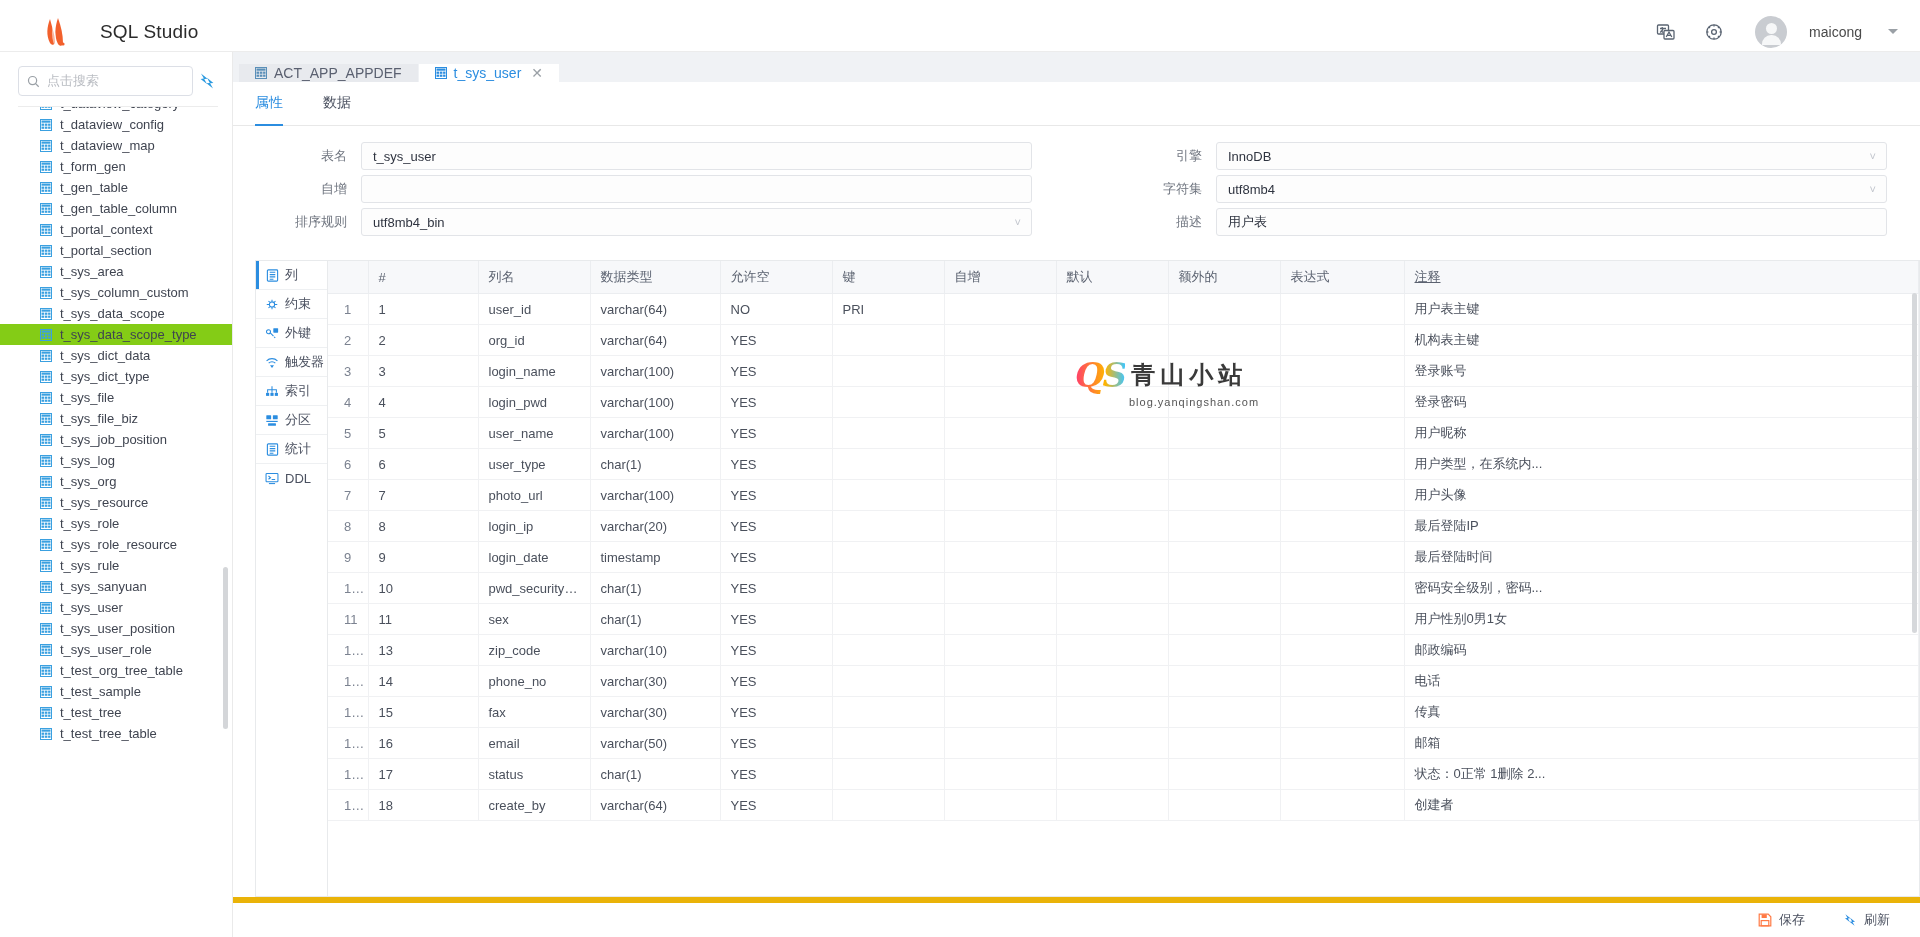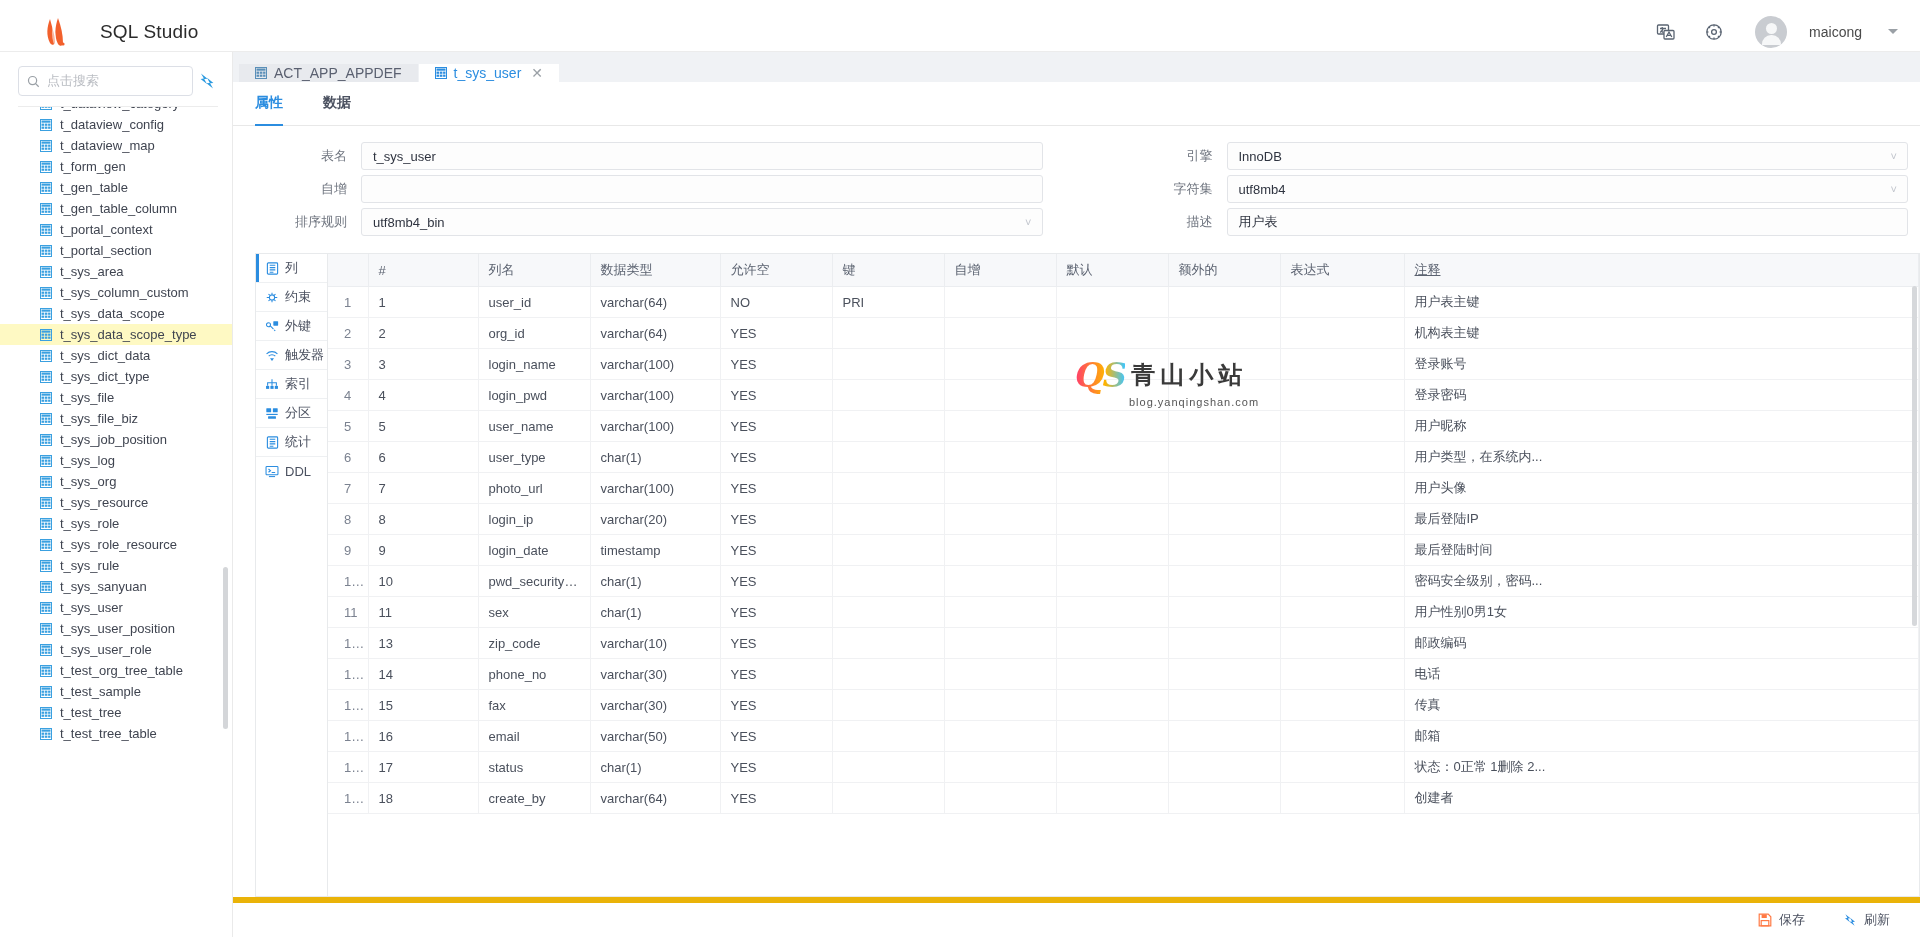--- a/index.html
+++ b/index.html
@@ -104,21 +104,21 @@
   .tl-item {
     height: 21px;
     display:flex; align-items:center;
     gap: 8px;
     padding-left: 40px;
     font-size: 13px;
     color: #3f4450;
     cursor: pointer;
     white-space: nowrap;
   }
-  .tl-item.active { background:#fef9c3;align-items:center; }
+  .tl-item.active { background:#84cc16;align-items:center; }
   .tbl-ico { width:12px; height:12px; flex:none; }
 
   .sb-scrollbar {
     position:absolute; right:4px; top:460px;
     width: 5px; height: 162px; border-radius: 3px;
     background: #d4d6d9;
   }
 
   
   .main {
@@ -152,33 +152,32 @@
     background:#fff;
     display:flex; flex-direction:column;
     min-height:0;
   }
   .ptabs {
     height: 44px;
     border-bottom: 1px solid #e8e8e8;
     display:flex; align-items:center;
     padding-left: 22px;
     gap: 40px;
-    font-weight: bold;
   }
   .ptab {
     height: 44px; display:flex; align-items:center;
     font-size: 14px; color:#4b5160; cursor:pointer;
     border-bottom: 2px solid transparent;
     margin-bottom:-1px;
   }
   .ptab.active { color:#2b8de0; border-bottom-color:#2b8de0; }
 
   
   .form-area {
-    padding: 16px 12px 8px 22px;
+    padding: 16px 33px 8px 22px;
     display: grid;
     grid-template-columns: 1fr 1fr;
     column-gap: 78px;
     row-gap: 11px;
   }
   .frow { display:flex; align-items:center; gap: 14px; }
   .flabel {
     width: 92px;
     text-align: right;
     font-size: 13px;
@@ -846,21 +845,21 @@
               <div class="finput">
                 <span>t_sys_user</span>
               </div>
             </div>
             <div class="frow" style="margin-bottom: 5px;">
               <div class="flabel">自增</div>
               <div class="finput">
                 <span></span>
               </div>
             </div>
-            <div class="frow" style="margin-bottom: 9px;">
+            <div class="frow" style="margin-bottom: 16px;">
               <div class="flabel">排序规则</div>
               <div class="finput select">
                 <span>utf8mb4_bin</span>
                 <span class="sel-caret">˅</span>
               </div>
             </div>
           </div>
         <div id="form-right">
             <div class="frow" style="margin-bottom: 5px;">
               <div class="flabel">引擎</div>

